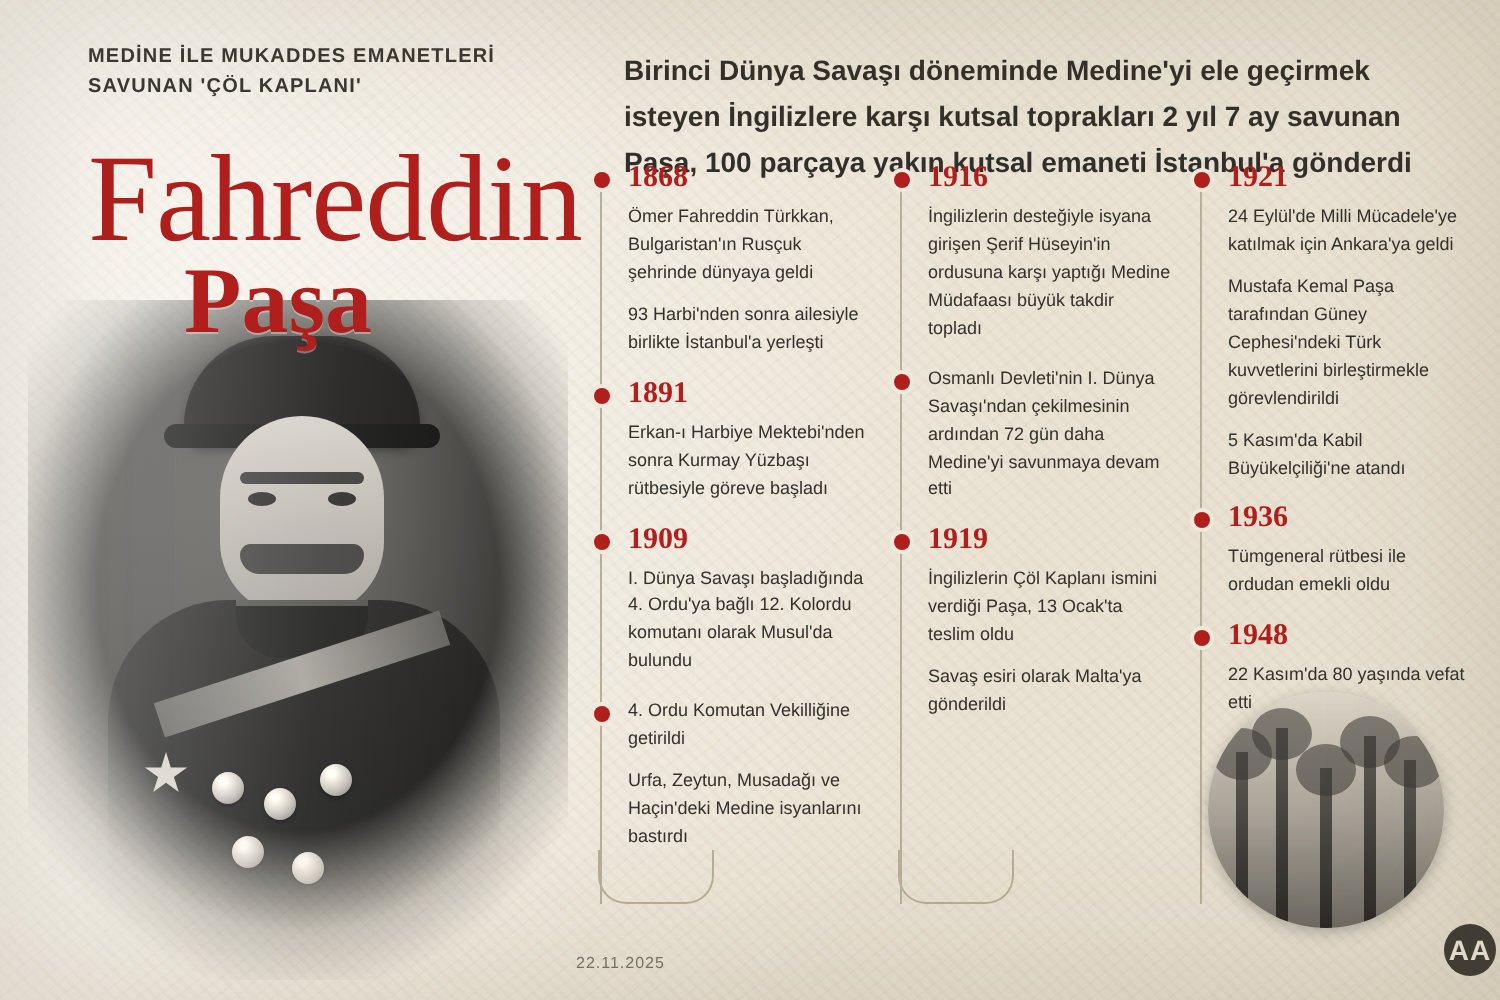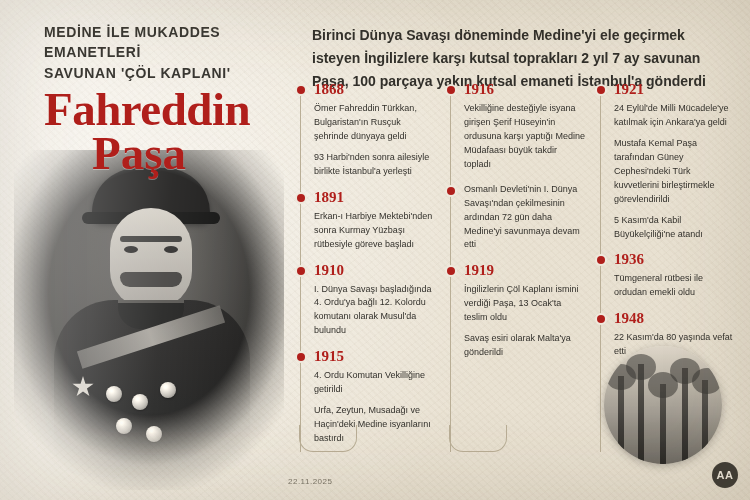--- a/index.html
+++ b/index.html
@@ -28,27 +28,27 @@
     position:absolute;inset:0;
     box-shadow: inset 0 0 90px rgba(90,70,40,.18);
     pointer-events:none;
   }
 
   
   .headline{
     position:absolute;left:44px;top:22px;width:250px;
   }
   .kicker{
-    font-size:14px;font-weight:bold;letter-spacing:.6px;line-height:1.45;
+    font-size:10px;font-weight:bold;letter-spacing:.6px;line-height:1.45;
     color:#3a3833;text-transform:uppercase;
   }
   .title-main{
     font-family:"Liberation Serif", serif;
-    font-size:47px;line-height:.95;font-weight:bold;
-    color:#b01f1b;letter-spacing:-0.5px;margin-top:4px;
+    font-size:62px;line-height:.95;font-weight:normal;
+    color:#b01f1b;letter-spacing:-0.5px;margin-top:20px;
     text-shadow:0 1px 0 rgba(255,255,255,.35);
   }
   .title-sub{
     font-family:"Liberation Serif", serif;
     font-size:47px;line-height:1;font-weight:bold;
     color:#b01f1b;margin-top:-2px;margin-left:48px;
     text-shadow:0 1px 0 rgba(255,255,255,.35);
   }
 
   
@@ -118,22 +118,22 @@
     position:absolute;left:-1px;bottom:0;width:56px;height:26px;
     border-left:1px solid #b9ae96;border-bottom:1px solid #b9ae96;border-right:1px solid #b9ae96;
     border-radius:0 0 14px 14px;
   }
 
   
   .date{
     position:absolute;left:288px;bottom:14px;font-size:8px;color:#7a7467;letter-spacing:.5px;
   }
   .logo{
-    position:absolute;right:12px;bottom:12px;width:26px;height:26px;border-radius:50%;
-    background:#3f3c36;color:#efe9dd;font-size:11px;font-weight:bold;
+    position:absolute;right:2px;bottom:12px;width:26px;height:26px;border-radius:50%;
+    background:#3f3c36;color:#efe9dd;font-size:14px;font-weight:bold;
     display:flex;align-items:center;justify-content:center;letter-spacing:.5px;
   }
   .torn{
     position:absolute;left:0;top:0;width:300px;height:500px;
     background:linear-gradient(95deg, rgba(255,255,255,.45) 0%, rgba(255,255,255,.12) 55%, rgba(255,255,255,0) 100%);
     pointer-events:none;
   }
 </style>
 </head>
 <body>
@@ -181,38 +181,37 @@
         <div class="evtext">Ömer Fahreddin Türkkan, Bulgaristan'ın Rusçuk şehrinde dünyaya geldi</div>
         <div class="evtext">93 Harbi'nden sonra ailesiyle birlikte İstanbul'a yerleşti</div>
       </div>
       <div class="ev">
         <div class="dot"></div>
         <div class="year">1891</div>
         <div class="evtext">Erkan-ı Harbiye Mektebi'nden sonra Kurmay Yüzbaşı rütbesiyle göreve başladı</div>
       </div>
       <div class="ev">
         <div class="dot"></div>
-        <div class="year">1910</div>
+        <div class="year">1909</div>
         <div class="evtext">I. Dünya Savaşı başladığında 4. Ordu'ya bağlı 12. Kolordu komutanı olarak Musul'da bulundu</div>
       </div>
       <div class="ev">
         <div class="dot"></div>
-        <div class="year">1915</div>
         <div class="evtext">4. Ordu Komutan Vekilliğine getirildi</div>
         <div class="evtext">Urfa, Zeytun, Musadağı ve Haçin'deki Medine isyanlarını bastırdı</div>
       </div>
       <div class="bracket"></div>
     </div>
 
     <div class="col">
       <div class="rail"></div>
       <div class="ev">
         <div class="dot"></div>
         <div class="year">1916</div>
-        <div class="evtext">Vekilliğine desteğiyle isyana girişen Şerif Hüseyin'in ordusuna karşı yaptığı Medine Müdafaası büyük takdir topladı</div>
+        <div class="evtext">İngilizlerin desteğiyle isyana girişen Şerif Hüseyin'in ordusuna karşı yaptığı Medine Müdafaası büyük takdir topladı</div>
       </div>
       <div class="ev">
         <div class="dot"></div>
         <div class="evtext">Osmanlı Devleti'nin I. Dünya Savaşı'ndan çekilmesinin ardından 72 gün daha Medine'yi savunmaya devam etti</div>
       </div>
       <div class="ev">
         <div class="dot"></div>
         <div class="year">1919</div>
         <div class="evtext">İngilizlerin Çöl Kaplanı ismini verdiği Paşa, 13 Ocak'ta teslim oldu</div>
         <div class="evtext">Savaş esiri olarak Malta'ya gönderildi</div>

